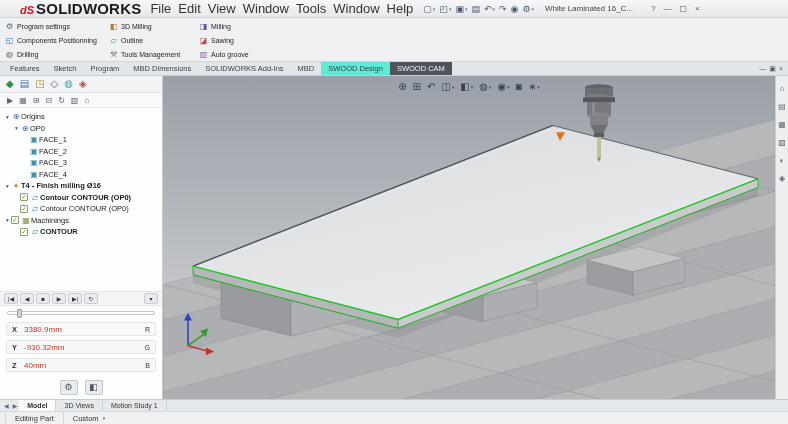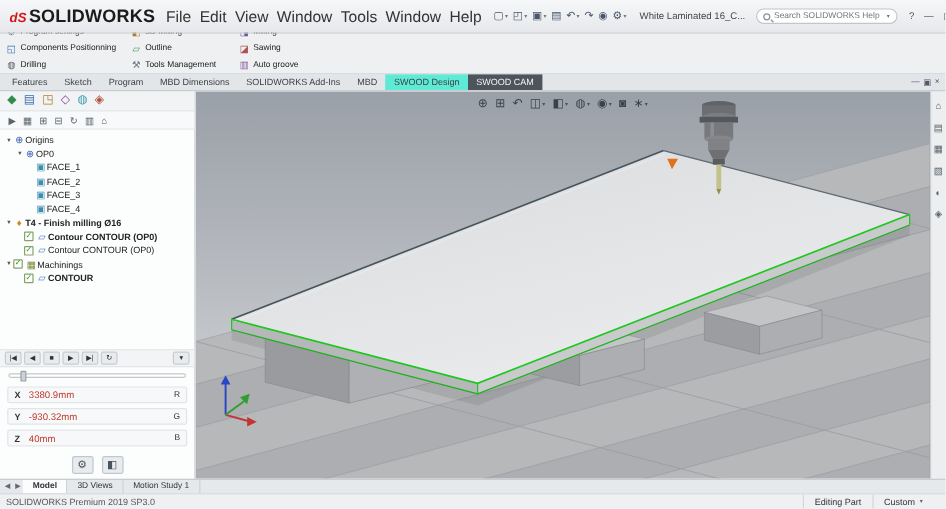--- a/index.html
+++ b/index.html
@@ -2,22 +2,22 @@
 <html><head>
 <meta charset="utf-8">
 <style>
   *{margin:0;padding:0;box-sizing:border-box}
   html,body{width:788px;height:424px;overflow:hidden}
   body{font-family:"Liberation Sans","DejaVu Sans",sans-serif;color:#222}
   i{font-style:normal}
   #app{position:relative;width:788px;height:424px;background:#e8eaec;overflow:hidden}
 
   
-  .titlebar{position:absolute;left:0;top:0;width:788px;height:28px;display:flex;align-items:center;gap:1px;
-    padding:0 8px;background:linear-gradient(#f5f7f9,#e6e8eb);border-bottom:1px solid #cfd2d6;z-index:9}
+  .titlebar{position:absolute;left:0;top:0;width:788px;height:18px;display:flex;align-items:center;gap:1px;
+    padding:0 20px;background:linear-gradient(#f5f7f9,#e6e8eb);border-bottom:1px solid #cfd2d6;z-index:9}
   .logo{display:flex;align-items:baseline;gap:2px;margin-right:5px}
   .logo-mark{color:#d6121b;font-weight:bold;font-style:italic;font-size:11px;line-height:1}
   .logo-text{font-weight:bold;font-size:15px;color:#1b1b1b;letter-spacing:.2px}
   .menu-item{font-size:13px;color:#333;padding:0 3px;white-space:nowrap}
   .qa{display:flex;align-items:center;margin-left:4px}
   .qa-item{display:flex;align-items:center;padding:0 2px}
   .qa-glyph{font-size:9px;color:#49566b}
   .qa-caret{font-size:5px;color:#777;margin-left:1px}
   .doc-title{font-size:8px;color:#444;margin:0 8px;white-space:nowrap}
   .searchbox{display:flex;align-items:center;gap:3px;width:134px;height:13px;background:#fff;border:1px solid #c2c6ca;
@@ -153,25 +153,20 @@
         </span>
       <span class="qa-item">
           <i class="qa-glyph">◉</i>
         </span>
       <span class="qa-item">
           <i class="qa-glyph">⚙</i>
           <i class="qa-caret">▾</i>
         </span>
     </div>
     <span class="doc-title">White Laminated 16_C...</span>
-    <div class="searchbox">
-      <span class="mag"></span>
-      <input class="search-input" type="text" placeholder="Search SOLIDWORKS Help" style="">
-      <span class="search-caret">▾</span>
-    </div>
     <div class="win-controls">
       <span class="win-btn">?</span>
       <span class="win-btn">—</span>
       <span class="win-btn">▢</span>
       <span class="win-btn">×</span>
     </div>
   </div>
 
   <div class="ribbon">
     <div class="ribbon-grid">
@@ -492,21 +487,20 @@
 
   <div class="doctabs">
     <span class="dnav">◀</span>
     <span class="dnav">▶</span>
     <span class="dtab active">Model</span>
     <span class="dtab">3D Views</span>
     <span class="dtab">Motion Study 1</span>
   </div>
 
   <div class="statusbar">
-    <span class="sb-left">SOLIDWORKS Premium 2019 SP3.0</span>
     <span class="sb-seg">Editing Part</span>
     <span class="sb-seg">
         <span>Custom</span>
         <span class="sb-caret">▾</span>
       </span>
     <span class="sb-grip"></span>
   </div>
 
 </div>
 

